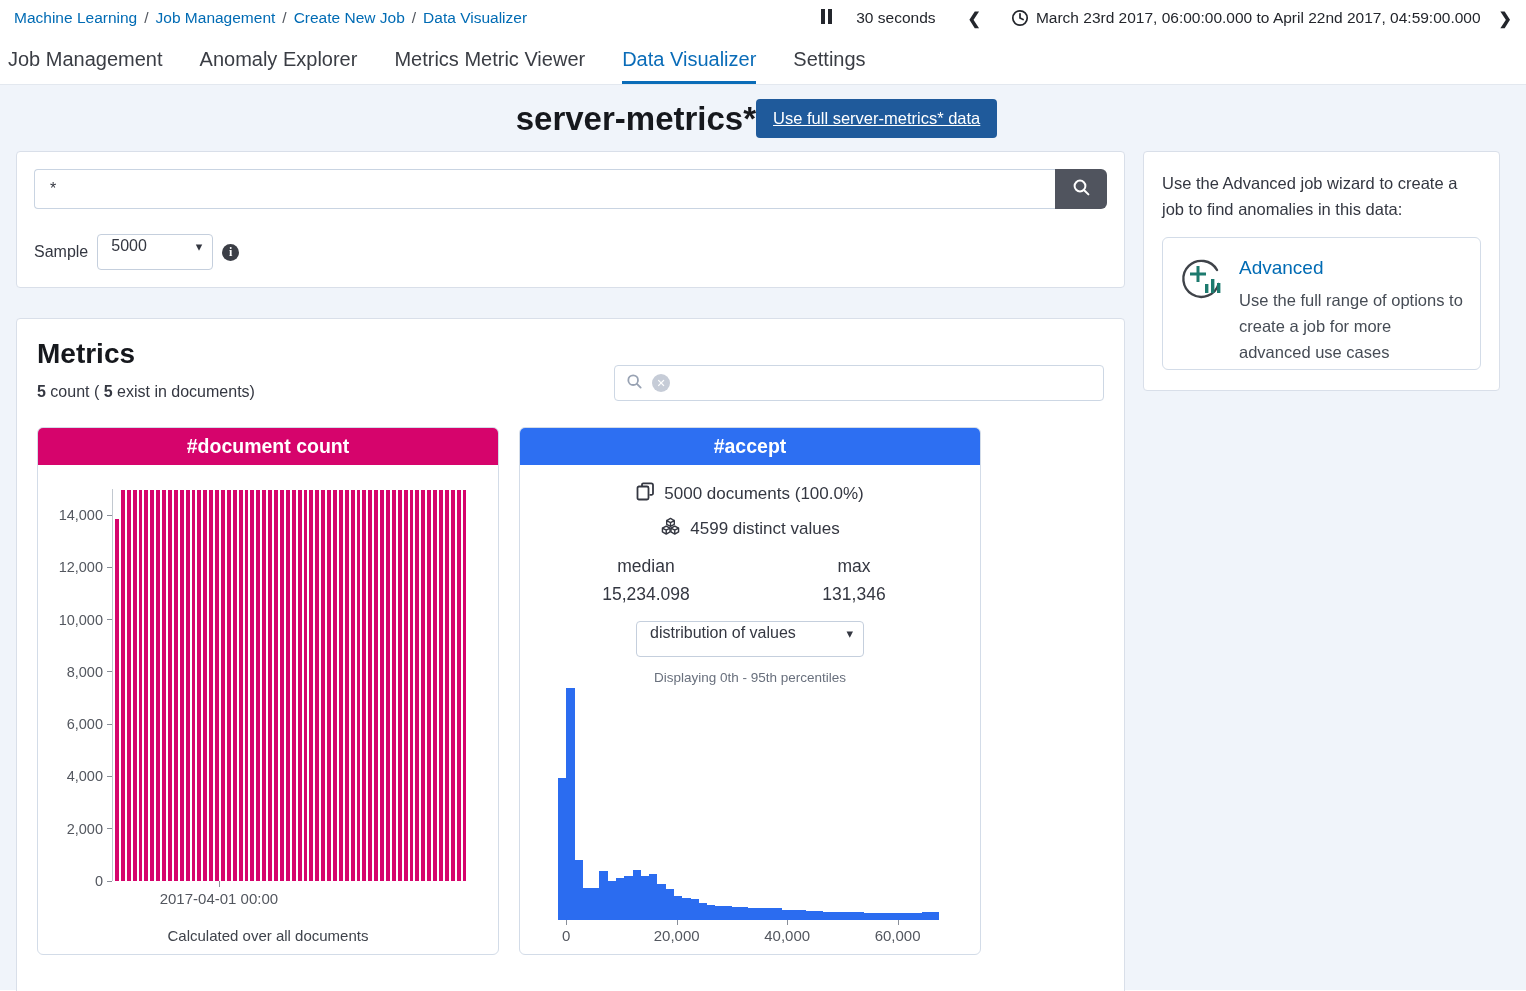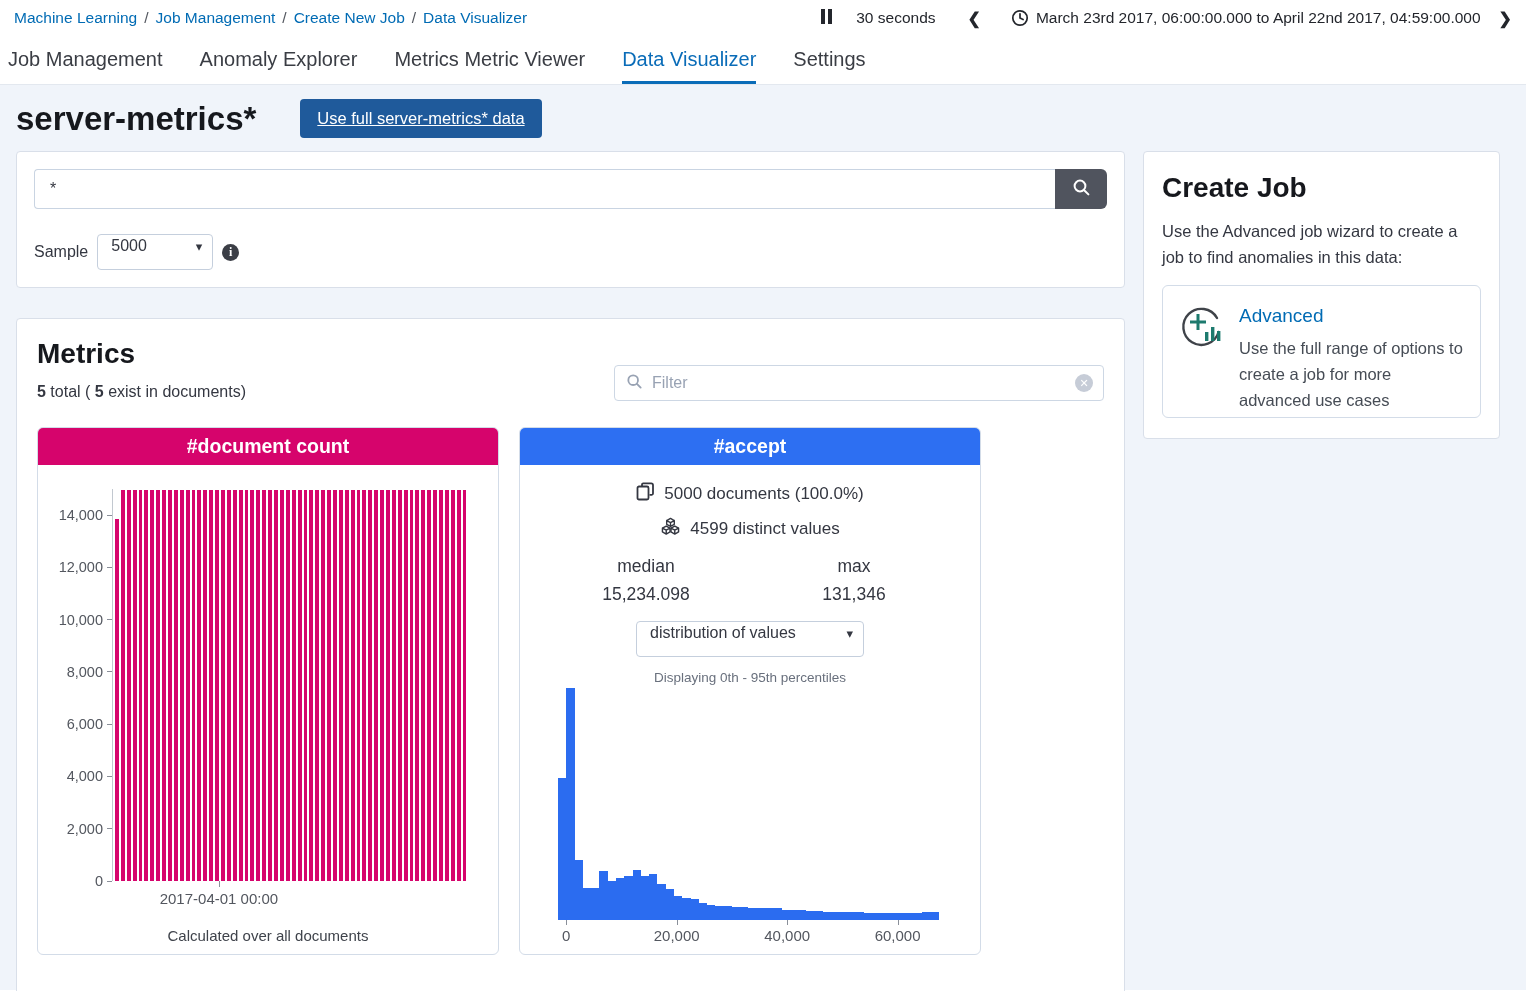--- a/index.html
+++ b/index.html
@@ -22,21 +22,21 @@
   .time-range { cursor:pointer; white-space:nowrap; }
 
   
   .tabs-row { height:51px; display:flex; align-items:stretch; gap:37px; background:#fff;
     padding-left:8px; font-size:20px; color:#3a3d44; border-bottom:1px solid #e3e8ef; }
   .tab { display:flex; align-items:center; cursor:pointer; border-bottom:3px solid transparent; padding-top:3px; }
   .tab.active { color:#0a6cb8; border-bottom-color:#0a6cb8; }
 
   
   .page { background:#f0f4fa; height:905px; padding:0 16px; }
-  .page-head { display:flex; justify-content:flex-start; align-items:center; padding:14px 13px 13px 0;gap:44px; }
+  .page-head { display:flex; justify-content:center; align-items:center; padding:14px 13px 13px 0; }
   .page-title { font-size:33px; font-weight:700; color:#16181d; }
   .use-full-btn { background:#1f5a9b; color:#fff; font-size:16.5px; border:none; border-radius:4px;
     padding:10px 17px; text-decoration:underline; cursor:pointer; font-family:inherit; }
 
   .layout { display:flex; align-items:flex-start; gap:18px; }
   .main-col { width:1109px; flex:none; }
   .card { background:#fff; border:1px solid #d9dfe9; border-radius:4px; }
 
   
   .search-card { padding:17px; }
@@ -170,31 +170,30 @@
           </span>
           <span class="info-icon">i</span>
         </div>
       </section>
 
       <section class="card metrics-card">
         <div class="metrics-head">
           <div>
             <h2 class="metrics-title">Metrics</h2>
             <div class="fields-line">
-              <b>5</b><span> total ( </span><b>5</b><span> exist in documents)</span>
+              <b>5</b><span> count ( </span><b>5</b><span> exist in documents)</span>
             </div>
           </div>
           <div class="filter-wrap">
             <span>
               <svg width="17" height="17" viewBox="0 0 19 19">
                   <circle cx="8" cy="8" r="5.4" fill="none" stroke="#98a2b3" stroke-width="2"></circle>
                   <path d="M12.2 12.2 L16.4 16.4" stroke="#98a2b3" stroke-width="2" stroke-linecap="round"></path>
                 </svg>
             </span>
-            <input class="filter-input" placeholder="Filter" style="">
             <span class="clear-icon">✕</span>
           </div>
         </div>
 
         <div class="tiles">
 
           <div class="tile">
             <div class="tile-header" id="dc-header" style="background: rgb(214, 4, 108);">#document count</div>
             <div class="dc-body">
               <div class="dc-plot" id="dc-plot">
@@ -386,21 +385,20 @@
                   <div class="hist-tick" style="left: 89.1304%;"></div>
                   <div class="hist-tick-label" style="left: 89.1304%;">60,000</div>
                 </div>
             </div>
           </div>
         </div>
       </section>
     </div>
 
     <aside class="card create-card">
-      <h2 class="create-title">Create Job</h2>
       <p class="create-desc">Use the Advanced job wizard to create a job to find anomalies in this data:</p>
       <div class="advanced-card">
         <span>
           <svg width="46" height="46" viewBox="0 0 46 46">
             <path d="M39 15 a18 18 0 1 0 1.6 14" fill="none" stroke="#3f4349" stroke-width="2.4" stroke-linecap="round"></path>
             <path d="M20 11 v16 M12 19 h16" stroke="#1d7a6e" stroke-width="3" stroke-linecap="butt"></path>
             <rect x="27" y="29" width="3.4" height="9" fill="#1d7a6e"></rect>
             <rect x="33" y="24" width="3.4" height="14" fill="#1d7a6e"></rect>
             <rect x="39" y="28" width="3.4" height="10" fill="#1d7a6e"></rect>
           </svg>

